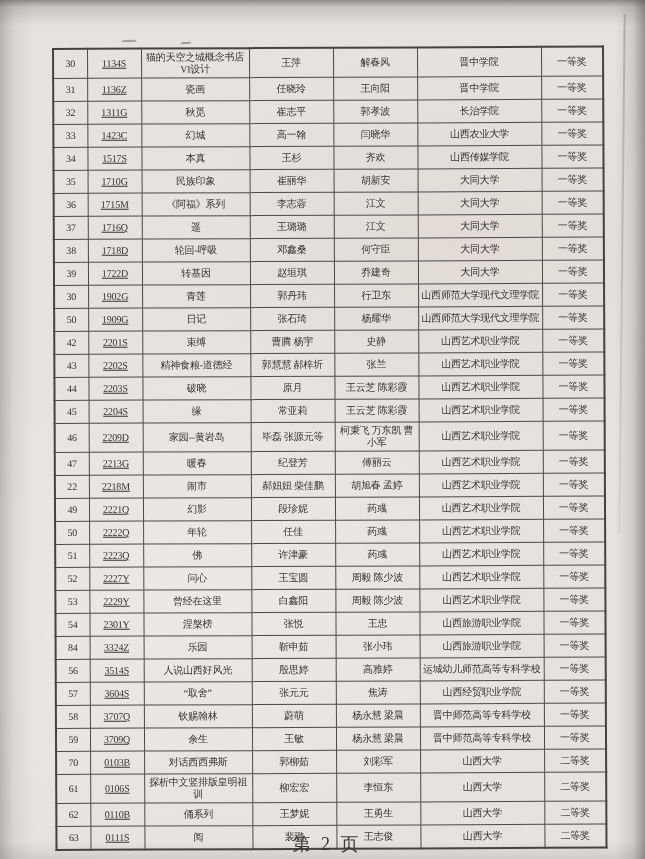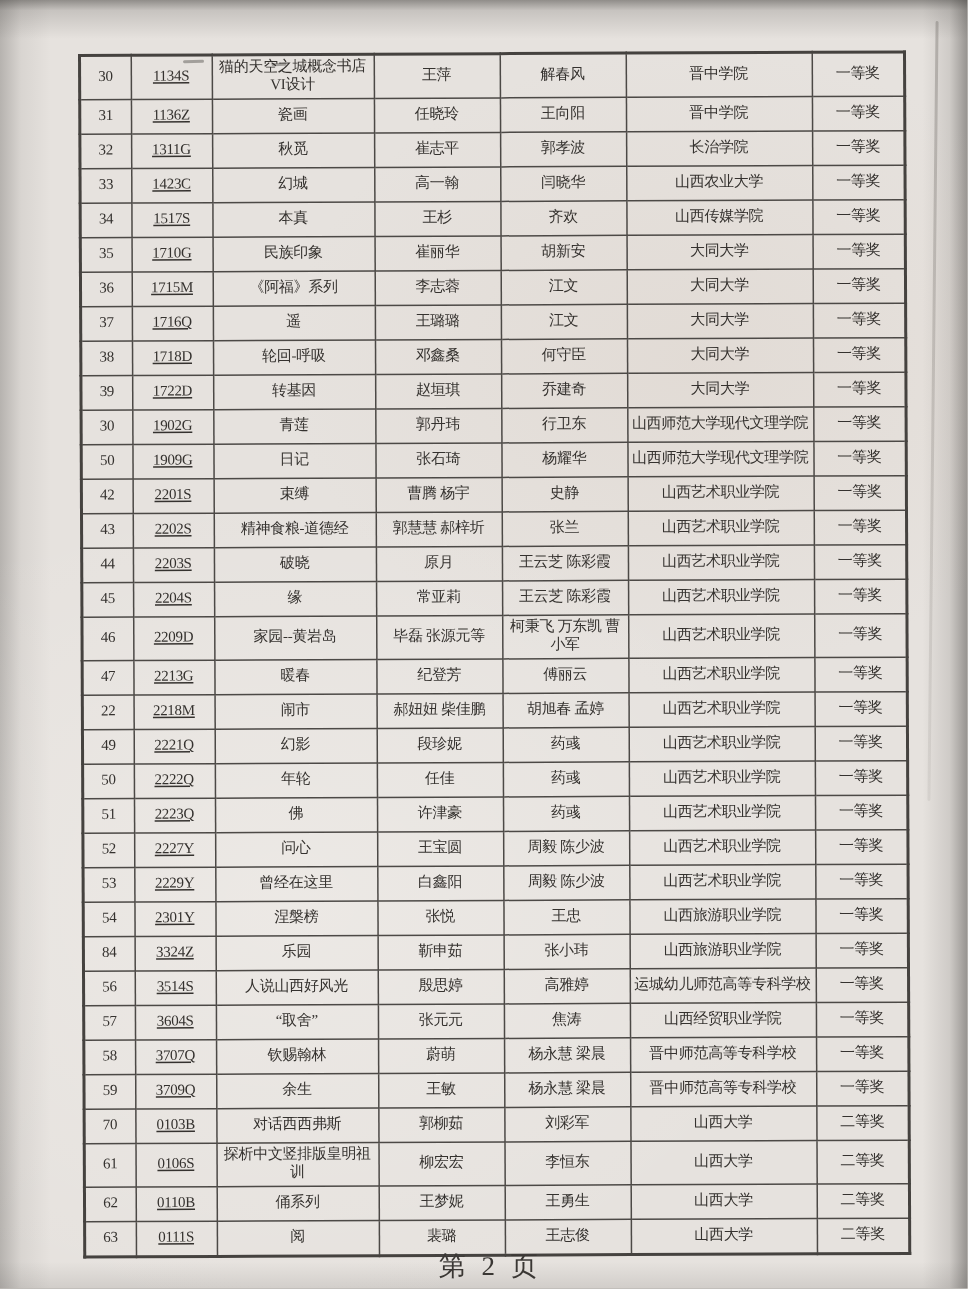--- a/index.html
+++ b/index.html
@@ -20,21 +20,21 @@
       #e6e2de;
   }
   .crease{
     position:absolute;top:14px;right:22px;width:2px;height:520px;
     background:linear-gradient(180deg, rgba(110,105,100,0.38), rgba(110,105,100,0.10));
     transform:rotate(0.6deg);border-radius:2px;
   }
   .dash{position:absolute;height:2px;background:rgba(80,77,73,0.45);border-radius:1px;}
   .dash1{left:122px;top:40px;width:14px;transform:rotate(-2deg);}
   .dash2{left:181px;top:42px;width:10px;transform:rotate(-2deg);}
-  .sheet{position:absolute;left:52px;top:36px;}
+  .sheet{position:absolute;left:52px;top:48px;}
   table.awards{
     border-collapse:collapse;table-layout:fixed;width:550px;
     transform:rotate(-0.25deg);transform-origin:top left;
   }
   table.awards td{
     border:1px solid #4c4946;
     text-align:center;vertical-align:middle;
     font-size:10px;line-height:12px;color:#35322f;
     padding:2px 1px;height:18px;
     letter-spacing:-0.2px;

